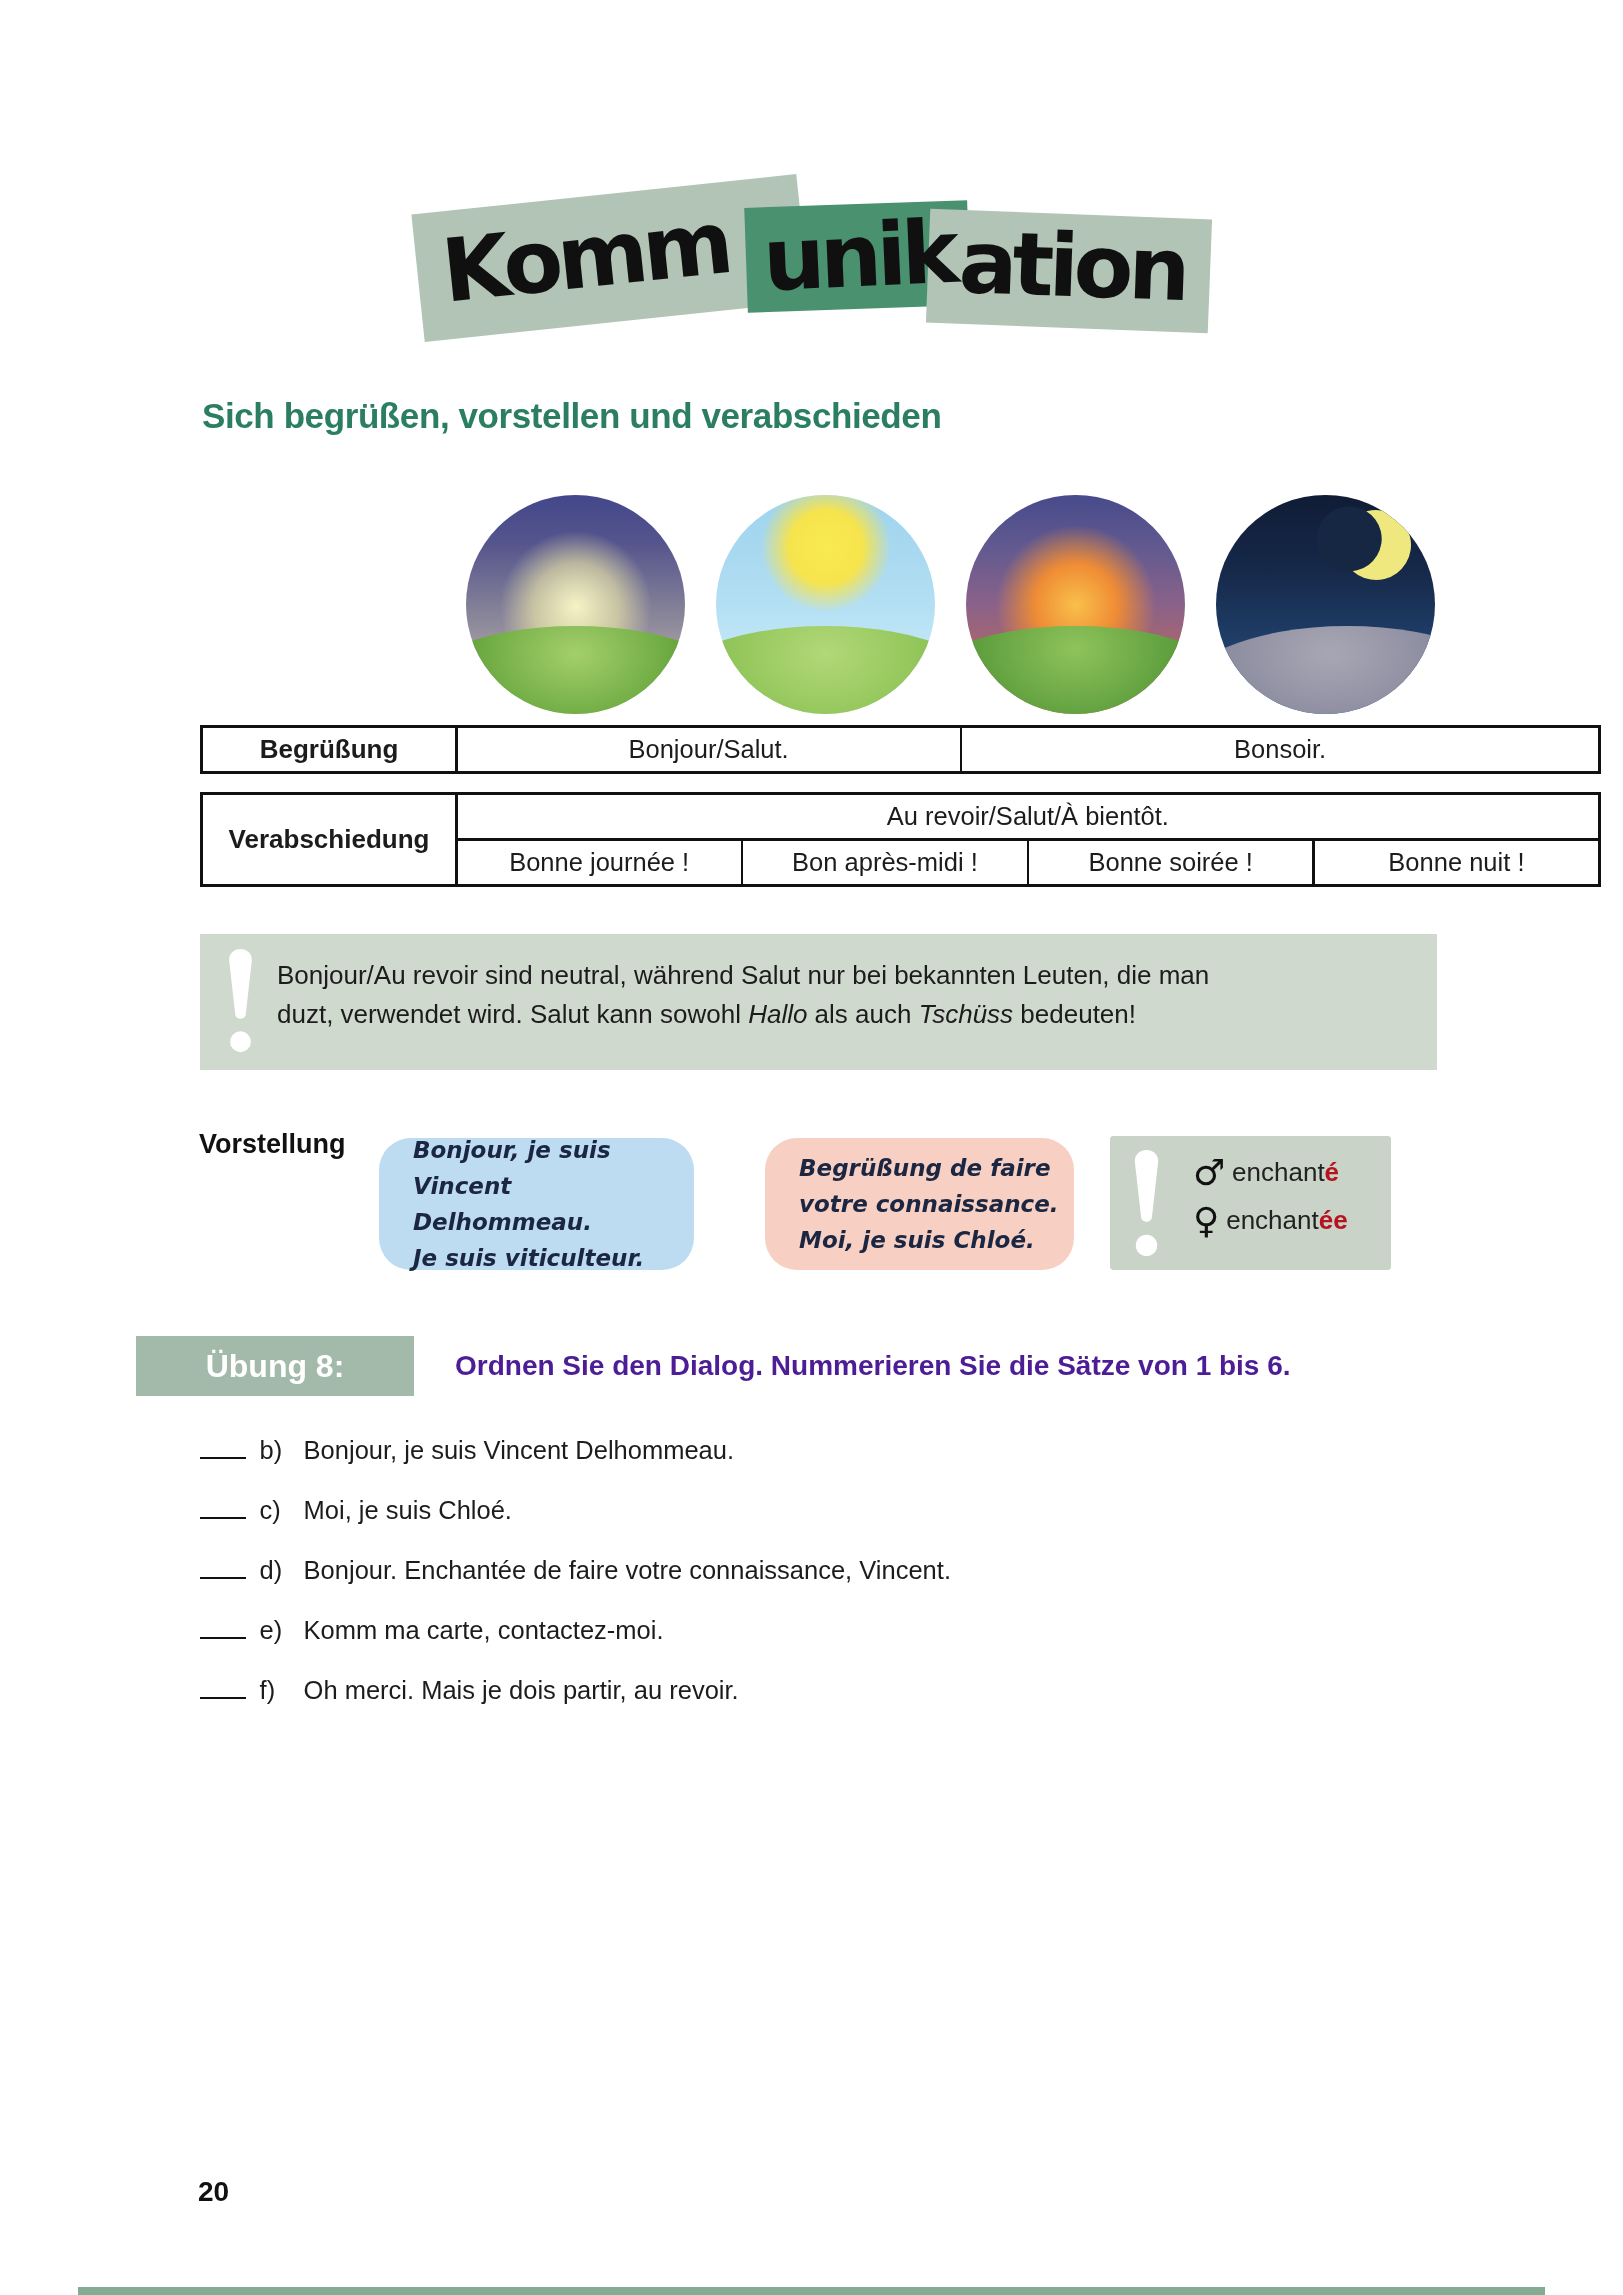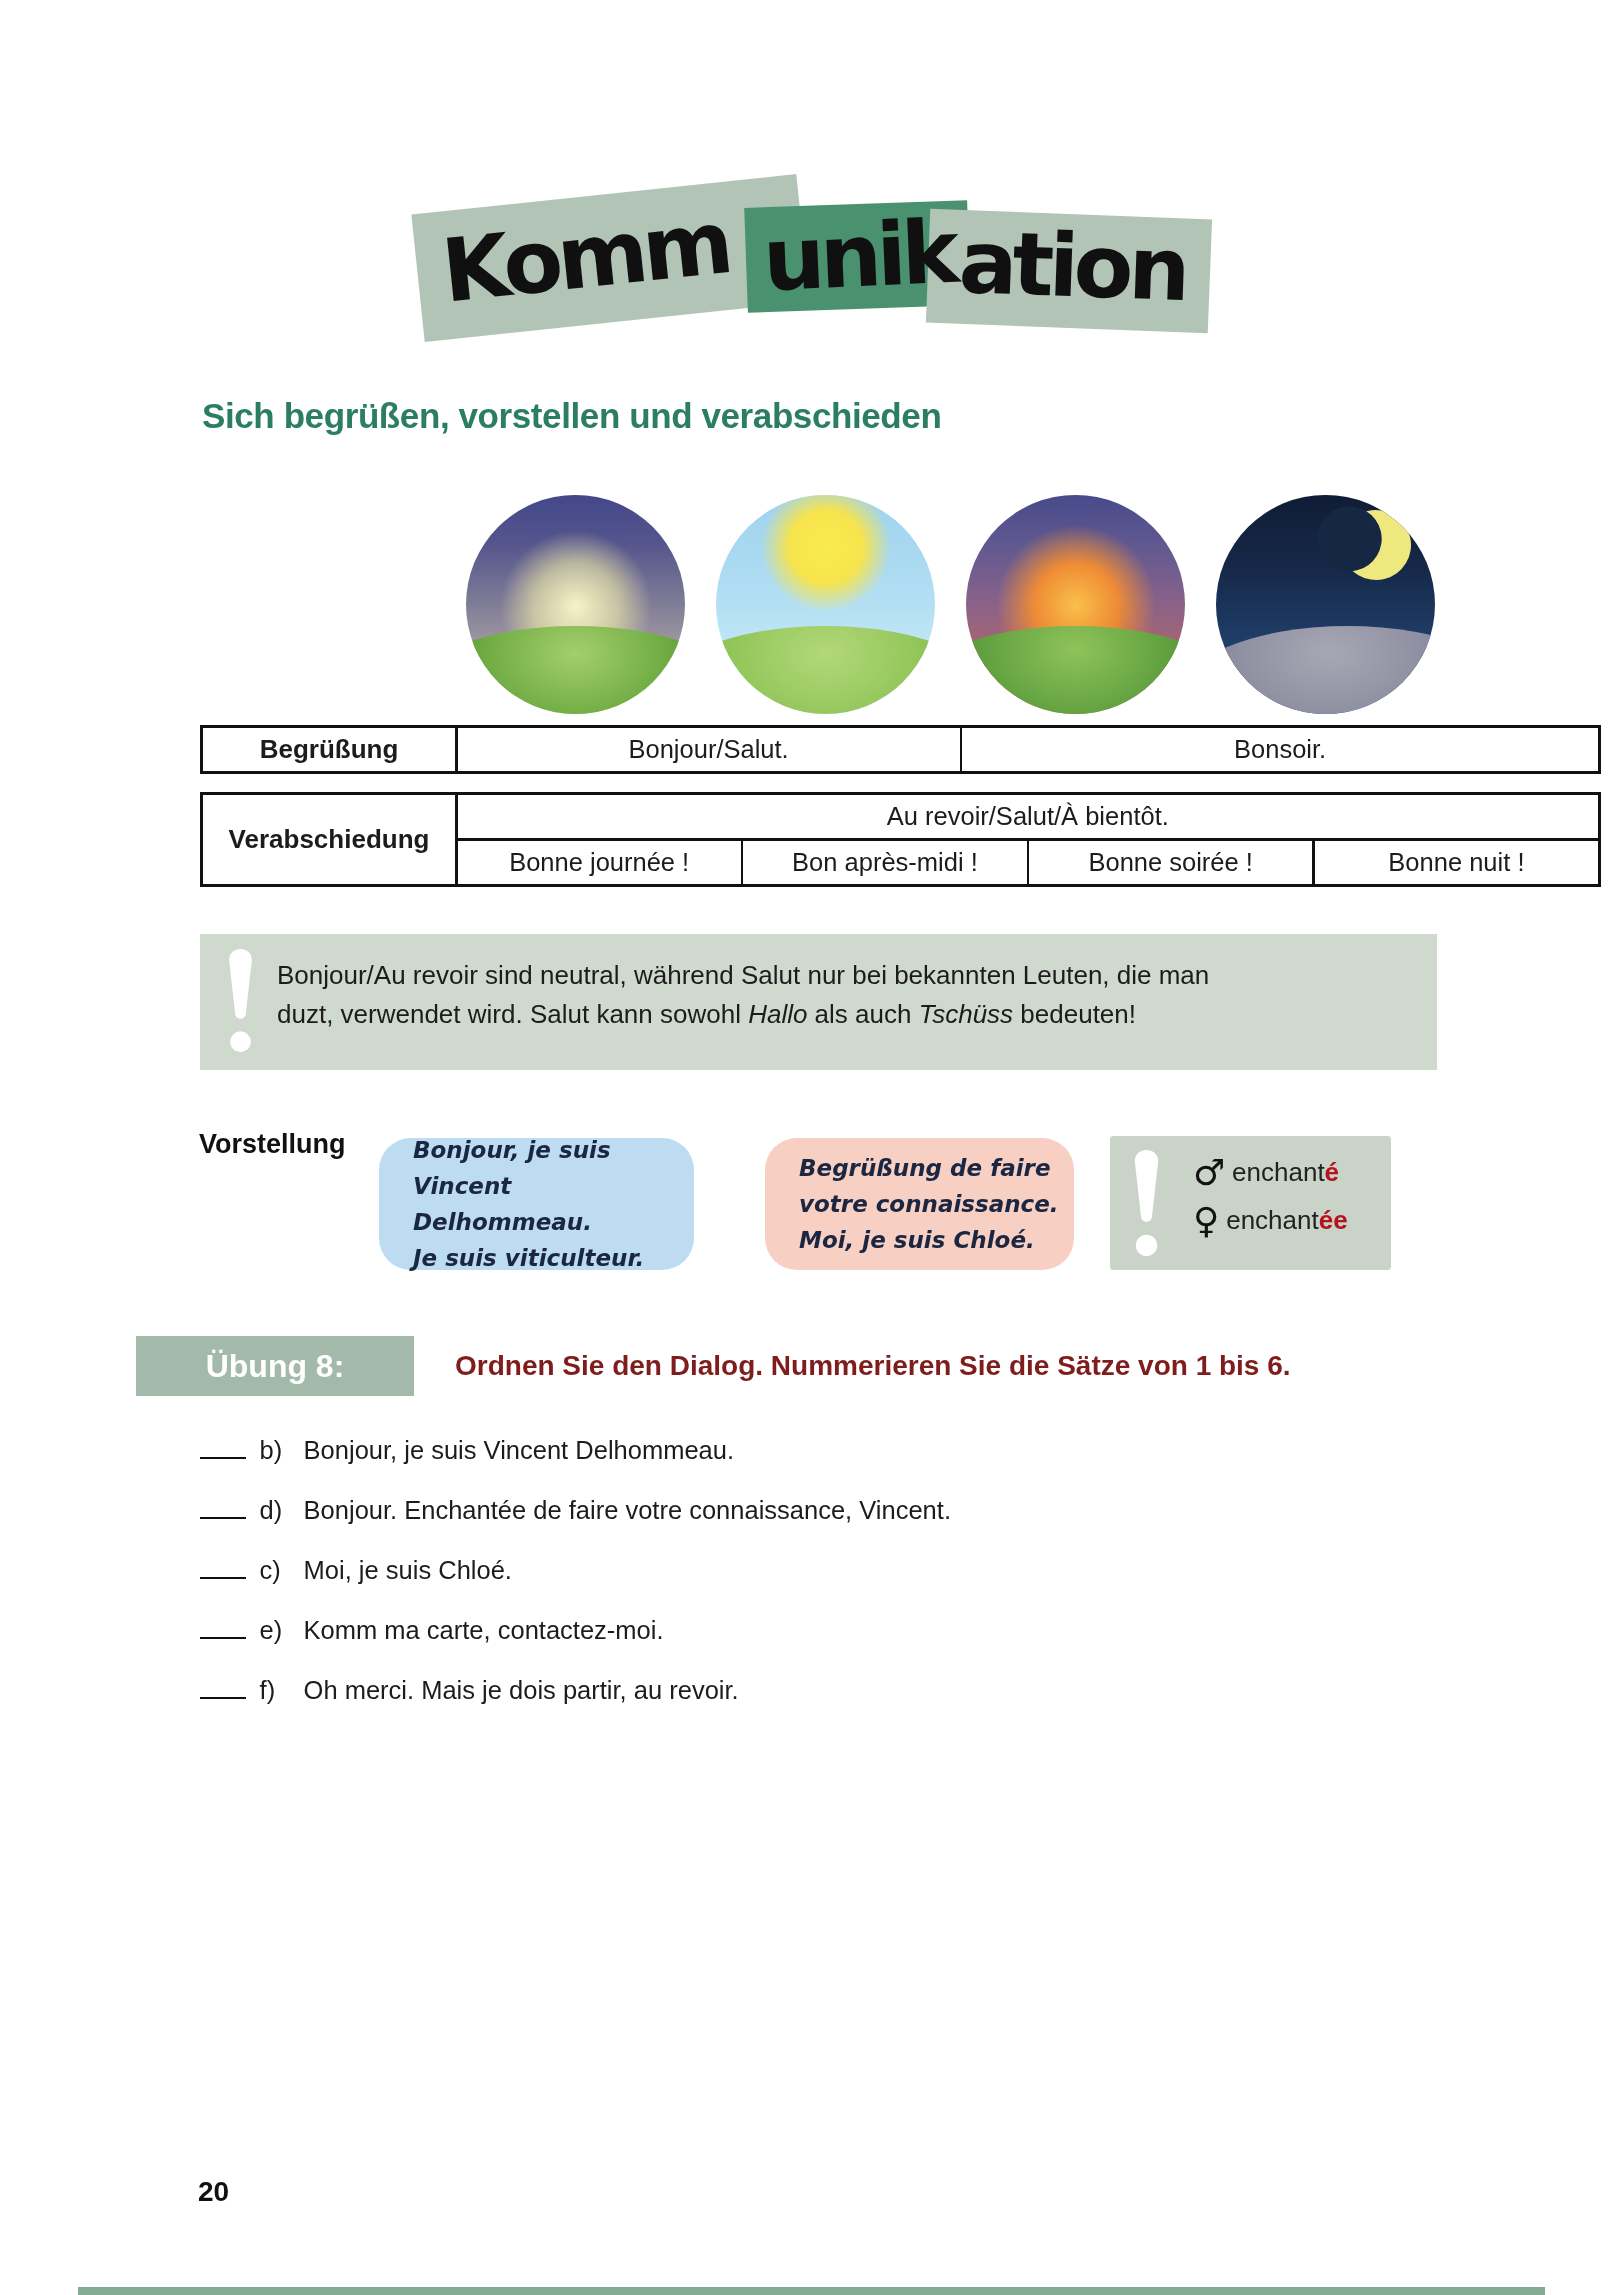--- a/index.html
+++ b/index.html
@@ -77,21 +77,21 @@
   .ench-bang { left:22px; top:13.6px; width:29px; height:107px; }
   .erows { position:absolute; left:83px; top:18.7px; display:flex; flex-direction:column; gap:12px; }
   .erow { display:flex; align-items:center; gap:6.8px; font-size:26px; color:#222; }
   .esym { font-family:"DejaVu Sans", sans-serif; font-size:36px; line-height:1; color:#111; }
   .esuf { font-weight:700; color:#b4131f; }
 
   
   .exlabelbox { position:absolute; left:136px; top:1336px; width:278px; height:60px; background:#a3baab;
     display:flex; align-items:center; justify-content:center; }
   .exlabel { color:#ffffff; font-weight:700; font-size:32px; }
-  .exinstr { position:absolute; left:455px; top:1350px; font-size:28px; font-weight:700; color:#7f1d1d; }
+  .exinstr { position:absolute; left:455px; top:1350px; font-size:28px; font-weight:700; color:#4c1d95; }
 
   
   .dialog { position:absolute; left:200px; top:1433px; }
   .ditem { height:60px; font-size:25.5px; color:#1c1c1c; white-space:nowrap; }
   .blank { display:inline-block; width:46px; height:25.5px; border-bottom:2.6px solid #111; margin-right:13.6px; }
   .dletter { display:inline-block; width:44px; }
 
   
   .pagenum { position:absolute; left:198px; top:2176px; font-size:28px; font-weight:700; color:#111; }
   .bottombar { position:absolute; left:78px; top:2287px; width:1467px; height:8.5px; background:#84ab93; }
@@ -189,24 +189,24 @@
   <div class="exlabelbox">
     <span class="exlabel">Übung 8:</span>
   </div>
   <div class="exinstr">Ordnen Sie den Dialog. Nummerieren Sie die Sätze von 1 bis 6.</div>
 
   <div class="dialog">
     <div class="ditem">
       <span class="blank"></span><span class="dletter">b)</span><span>Bonjour, je suis Vincent Delhommeau.</span>
     </div>
     <div class="ditem">
+      <span class="blank"></span><span class="dletter">c)</span><span>Moi, je suis Chloé.</span>
+    </div>
+    <div class="ditem">
       <span class="blank"></span><span class="dletter">d)</span><span>Bonjour. Enchantée de faire votre connaissance, Vincent.</span>
-    </div>
-    <div class="ditem">
-      <span class="blank"></span><span class="dletter">c)</span><span>Moi, je suis Chloé.</span>
     </div>
     <div class="ditem">
       <span class="blank"></span><span class="dletter">e)</span><span>Komm ma carte, contactez-moi.</span>
     </div>
     <div class="ditem">
       <span class="blank"></span><span class="dletter">f)</span><span>Oh merci. Mais je dois partir, au revoir.</span>
     </div>
   </div>
 
   <span class="pagenum">20</span>

